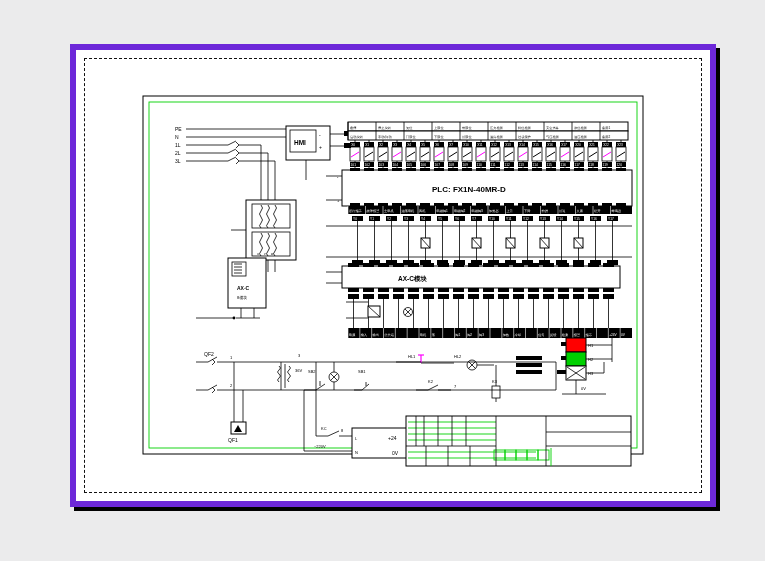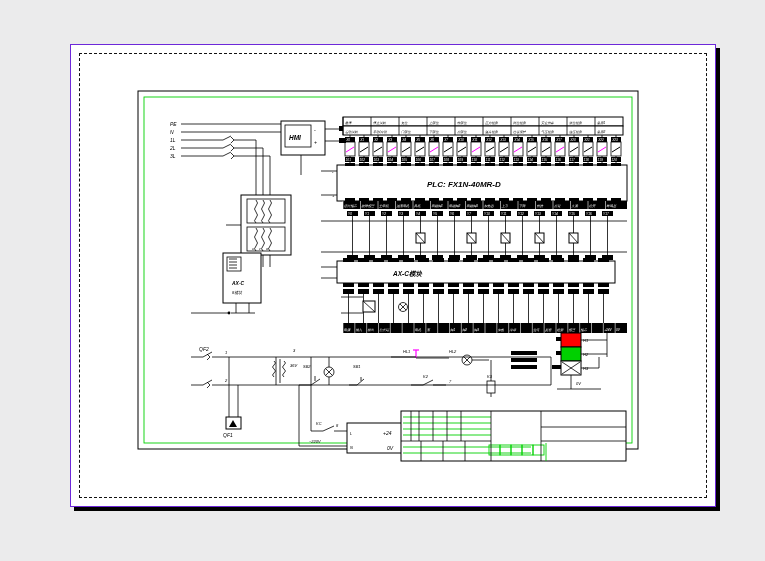--- a/index.html
+++ b/index.html
@@ -20,23 +20,22 @@
     position: absolute;
     left: 74px; top: 48px;
     width: 646px; height: 463px;
     background: #000;
   }
   #paper {
     position: absolute;
     left: 70px; top: 44px;
     width: 646px; height: 463px;
     background: #ffffff;
-    border: 1px solid #6d28d9;
+    border: 6px solid #6d28d9;
     box-sizing: border-box;
-    font-style: italic;
   }
   
   #paper-dashed {
     position: absolute;
     left: 8px; top: 8px; right: 8px; bottom: 8px;
     border: 1px dashed #111;
     box-sizing: border-box;
     pointer-events: none;
   }
   

